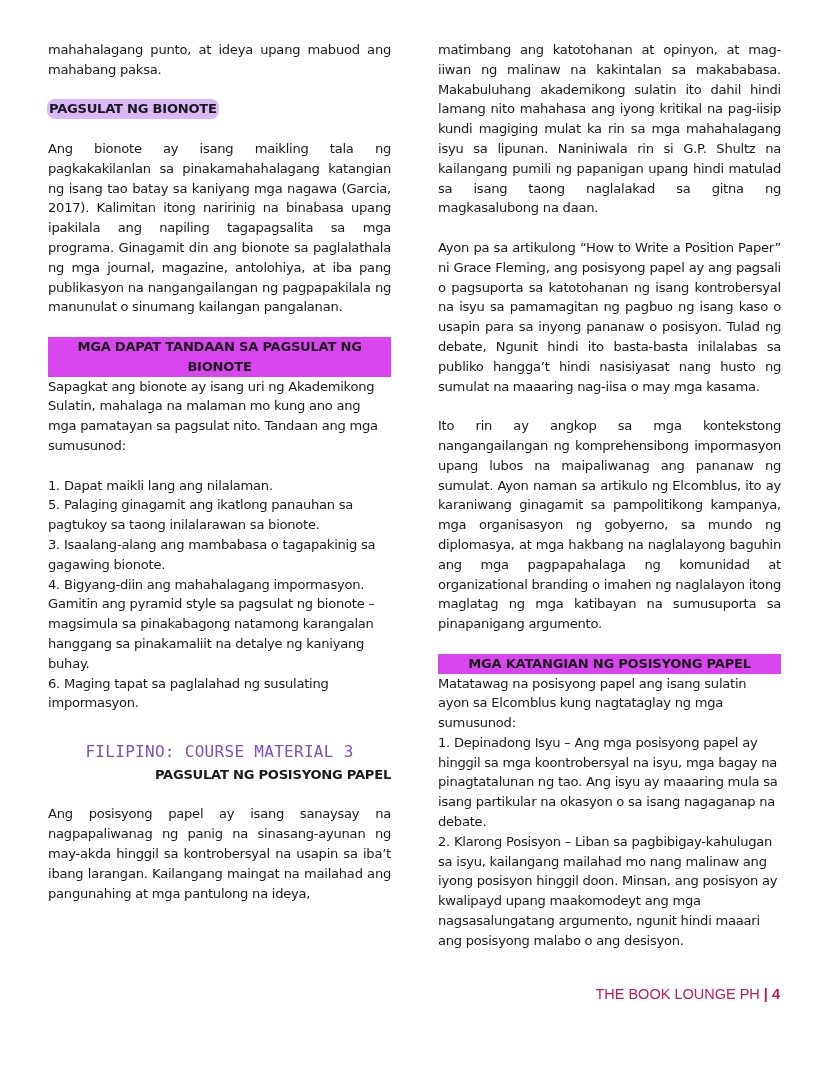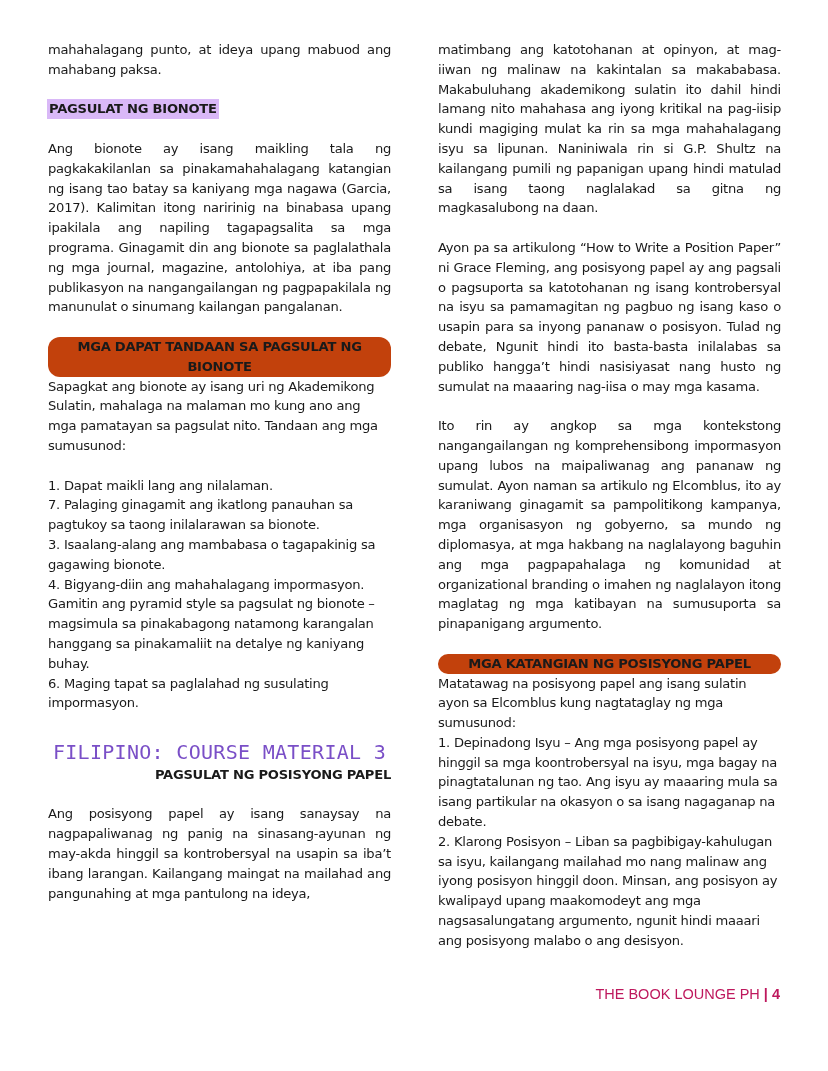--- a/index.html
+++ b/index.html
@@ -12,30 +12,29 @@
       font-family: "DejaVu Sans", sans-serif;
       font-size: 13.1px; line-height: 19.8px; letter-spacing: -0.25px;
     }
     .col.left { left: 48px; }
     .col.right { left: 438px; }
     p { margin: 0; }
     .just { text-align: justify; }
     .gap { height: 19.8px; }
     .hl-inline {
       display: inline-block; background: #d9b8f7; font-weight: bold;
-      padding: 0 2px; margin-left: -1px;
+      padding: 0 2px; margin-left: -1px; border-radius: 8px;
     }
     .hl-block {
-      background: #c2410c; font-weight: bold; text-align: center;
+      background: #d946ef; font-weight: bold; text-align: center;
       padding: 0 2px;
-      border-radius: 12px;
     }
     .course-title {
       font-family: "DejaVu Sans Mono", monospace; color: #7a4fc7;
-      font-size: 20px; line-height: 26px; text-align: center;
+      font-size: 16px; line-height: 26px; text-align: center;
       letter-spacing: 0.3px; margin-top: 6px;
     }
     .sub-title { font-weight: bold; text-align: right; }
     b { font-weight: normal; }
     .footer {
       position: absolute; left: 560px; width: 220px; top: 986px;
       text-align: right; font-family: "Liberation Sans", sans-serif;
       font-size: 14.5px; color: #be185d;
     }
     .footer .pg { font-weight: bold; }
@@ -48,21 +47,21 @@
   <div class="gap"></div>
   <p><span class="hl-inline">PAGSULAT NG BIONOTE</span></p>
   <div class="gap"></div>
   <p class="just">Ang bionote ay isang maikling tala ng pagkakakilanlan sa pinakamahahalagang katangian ng isang tao batay sa kaniyang mga nagawa (Garcia, 2017). Kalimitan itong naririnig na binabasa upang ipakilala ang napiling tagapagsalita sa mga programa. Ginagamit din ang bionote sa paglalathala ng mga journal, magazine, antolohiya, at iba pang publikasyon na nangangailangan ng pagpapakilala ng manunulat o sinumang kailangan pangalanan.</p>
   <div class="gap"></div>
   <div class="hl-block">MGA DAPAT TANDAAN SA PAGSULAT NG BIONOTE</div>
   <p>Sapagkat ang bionote ay isang uri ng Akademikong Sulatin, mahalaga na malaman mo kung ano ang mga pamatayan sa pagsulat nito. Tandaan ang mga sumusunod:</p>
   <div class="gap"></div>
   <div>
     <p>1. Dapat maikli lang ang nilalaman.</p>
-    <p>7. Palaging ginagamit ang ikatlong panauhan sa pagtukoy sa taong inilalarawan sa bionote.</p>
+    <p>5. Palaging ginagamit ang ikatlong panauhan sa pagtukoy sa taong inilalarawan sa bionote.</p>
     <p>3. Isaalang-alang ang mambabasa o tagapakinig sa gagawing bionote.</p>
     <p>4. Bigyang-diin ang mahahalagang impormasyon. Gamitin ang pyramid style sa pagsulat ng bionote – magsimula sa pinakabagong natamong karangalan hanggang sa pinakamaliit na detalye ng kaniyang buhay.</p>
     <p>6. Maging tapat sa paglalahad ng susulating impormasyon.</p>
   </div>
   <div class="gap"></div>
   <div class="course-title">FILIPINO: COURSE MATERIAL 3</div>
   <div class="sub-title">PAGSULAT NG POSISYONG PAPEL</div>
   <div class="gap"></div>
   <p class="just"><span>Ang </span><b>posisyong papel</b><span> ay isang sanaysay na nagpapaliwanag ng panig na sinasang-ayunan ng may-akda hinggil sa kontrobersyal na usapin sa iba’t ibang larangan. Kailangang maingat na mailahad ang pangunahing at mga pantulong na ideya,</span></p>
 </div>

